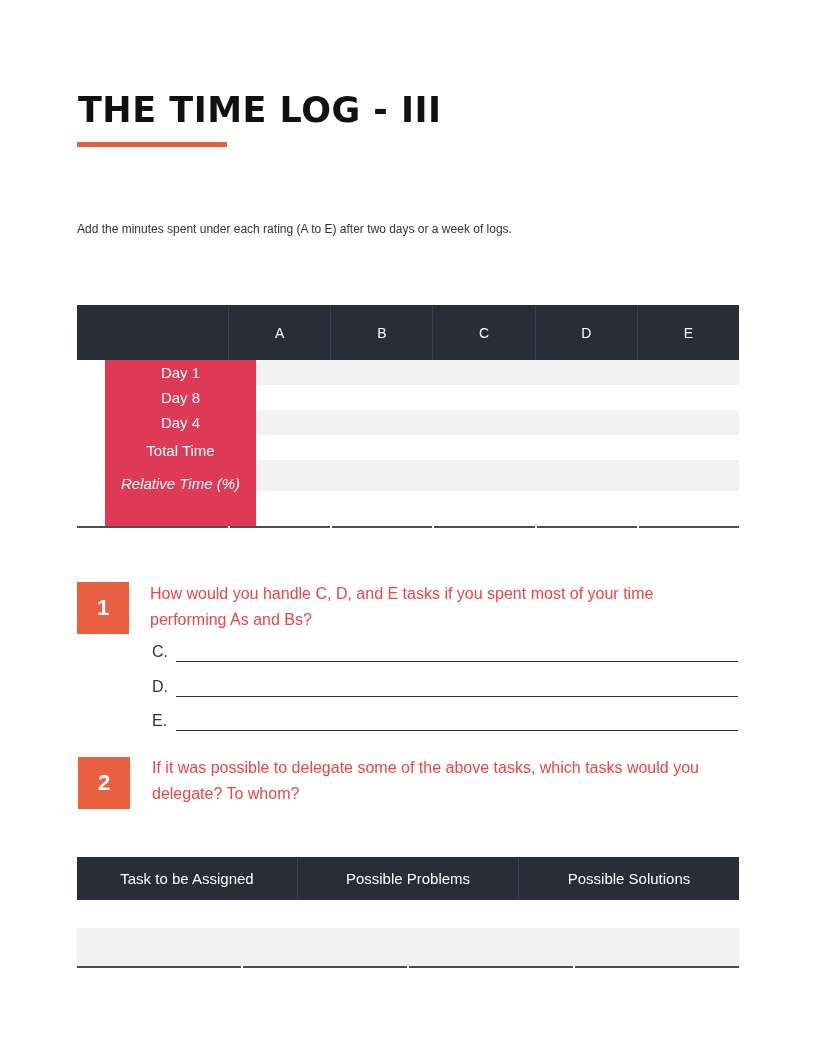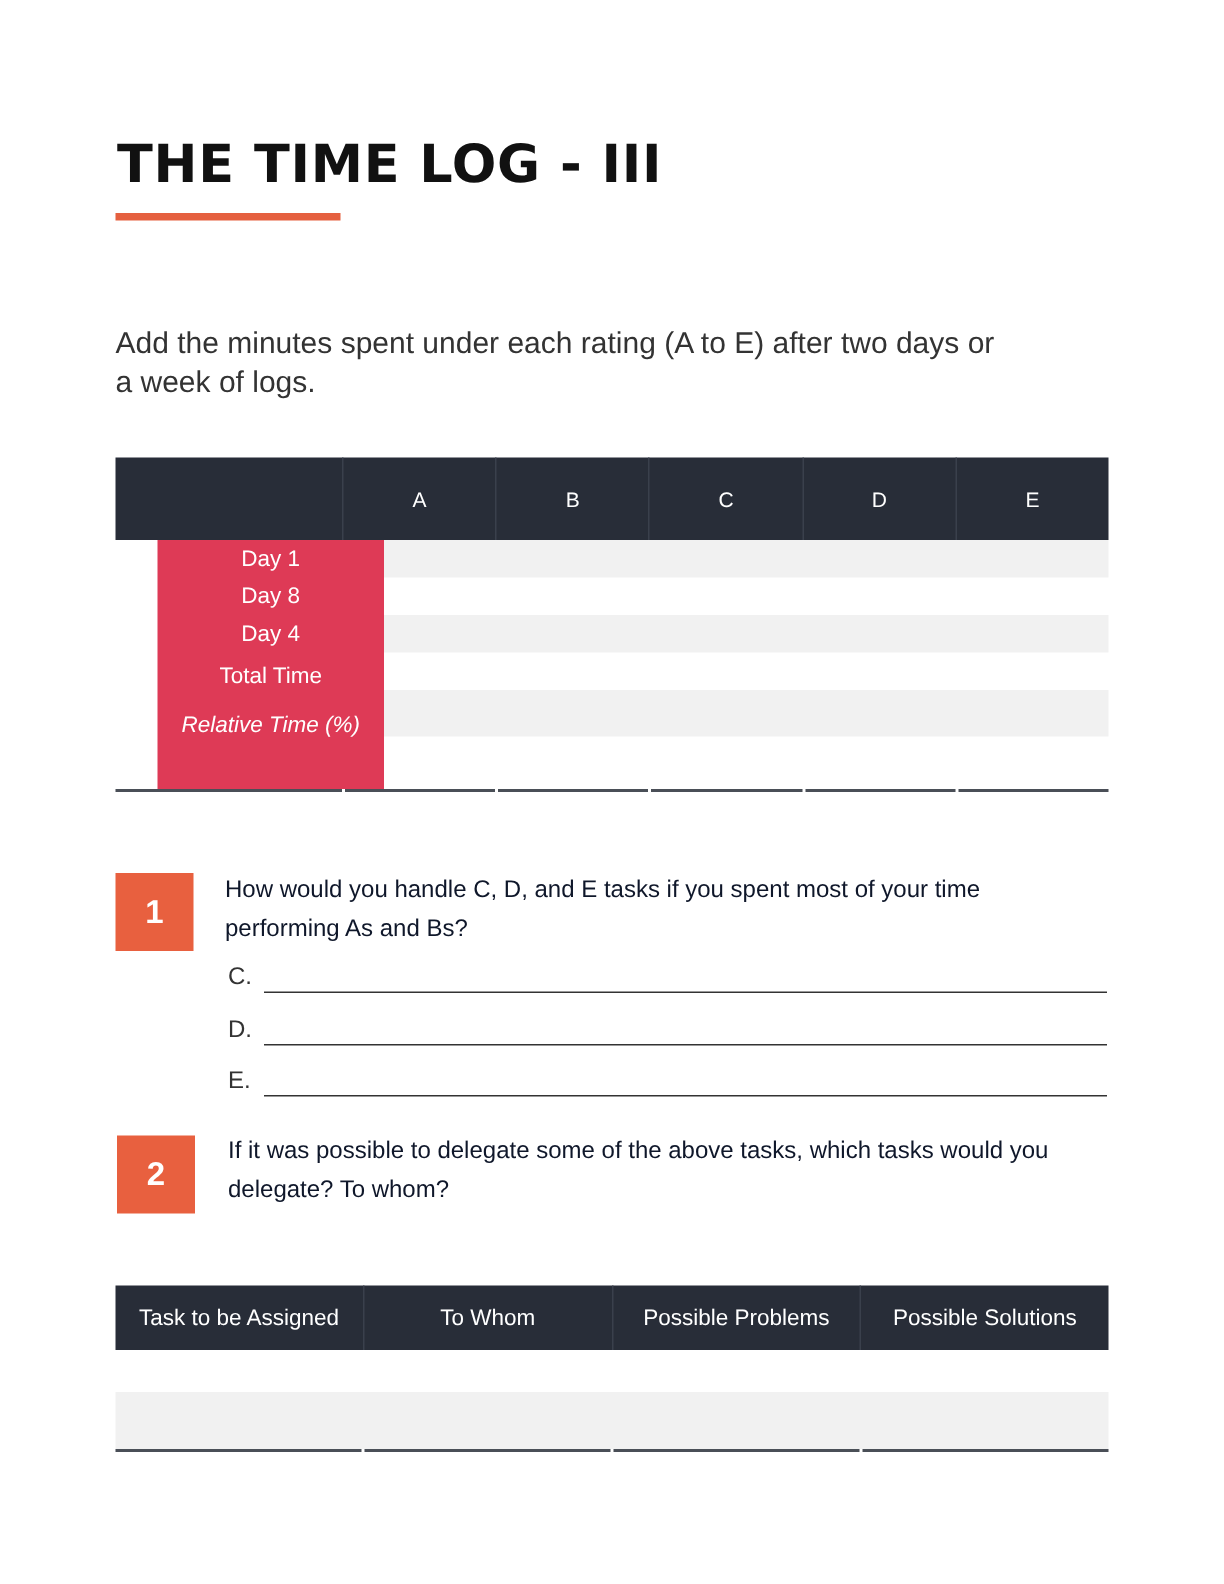--- a/index.html
+++ b/index.html
@@ -11,21 +11,21 @@
       font-family: "DejaVu Sans", sans-serif;
       font-size: 35px; font-weight: bold; color: #111111; letter-spacing: 0.5px; text-align: center;
     }
     .title-underline {
       position: absolute; left: 77px; top: 142px; width: 150px; height: 5px;
       background: #e5603f;
     }
 
     .intro {
       position: absolute; left: 77px; top: 216px; width: 600px;
-      font-size: 20px; line-height: 26px; color: #333333;
+      font-size: 12px; line-height: 26px; color: #333333;
     }
 
     
     .t1 { position: absolute; left: 77px; top: 305px; width: 662px; }
     .t1-head { display: flex; height: 55px; background: #282d38; }
     .t1-head .h0 { width: 151px; }
     .t1-head .hc {
       flex: 1; display: flex; align-items: center; justify-content: center;
       color: #ffffff; font-size: 14px; border-left: 1px solid #3a404c;
     }
@@ -44,21 +44,21 @@
     .t1-bottom .seg0 { width: 151px; background: #4a4f57; }
     .t1-bottom .segc { flex: 1; margin-left: 2px; }
 
     
     .badge {
       position: absolute; width: 52px; height: 52px; background: #e8603f;
       color: #ffffff; font-size: 22px; font-weight: bold;
       display: flex; align-items: center; justify-content: center;
     }
     .q-text {
-      position: absolute; font-size: 16px; line-height: 26px; color: #0f172a;
+      position: absolute; font-size: 16px; line-height: 26px; color: #ef4444;
     }
     .answer-line {
       position: absolute; left: 152px; width: 586px; height: 20px;
       display: flex; align-items: flex-end;
     }
     .answer-line .lbl { width: 24px; font-size: 16px; color: #333333; line-height: 20px; }
     .answer-line .line { flex: 1; border-bottom: 1px solid #333333; height: 16px; }
 
     
     .t2 { position: absolute; left: 77px; top: 857px; width: 662px; }
@@ -133,21 +133,20 @@
   <span class="lbl">E.</span>
   <span class="line"></span>
 </div>
 
 <div class="badge" style="left:78px; top:757px;">2</div>
 <div class="q-text" style="left:152px; top:755px; width:590px;">If it was possible to delegate some of the above tasks, which tasks would you delegate? To whom?</div>
 
 <div class="t2">
   <div class="t2-head">
     <div class="hc">Task to be Assigned</div>
-    <div class="hc">To Whom</div>
     <div class="hc">Possible Problems</div>
     <div class="hc">Possible Solutions</div>
   </div>
   <div class="t2-gap"></div>
   <div class="t2-row"></div>
   <div class="t2-bottom">
     <div class="seg"></div>
     <div class="seg"></div>
     <div class="seg"></div>
     <div class="seg"></div>

